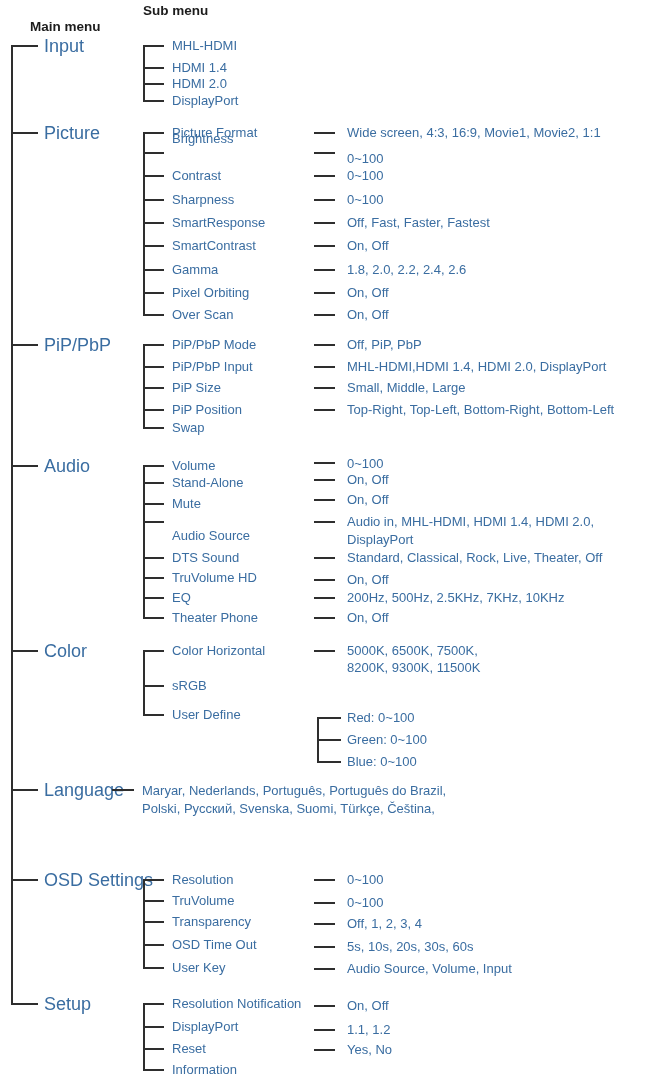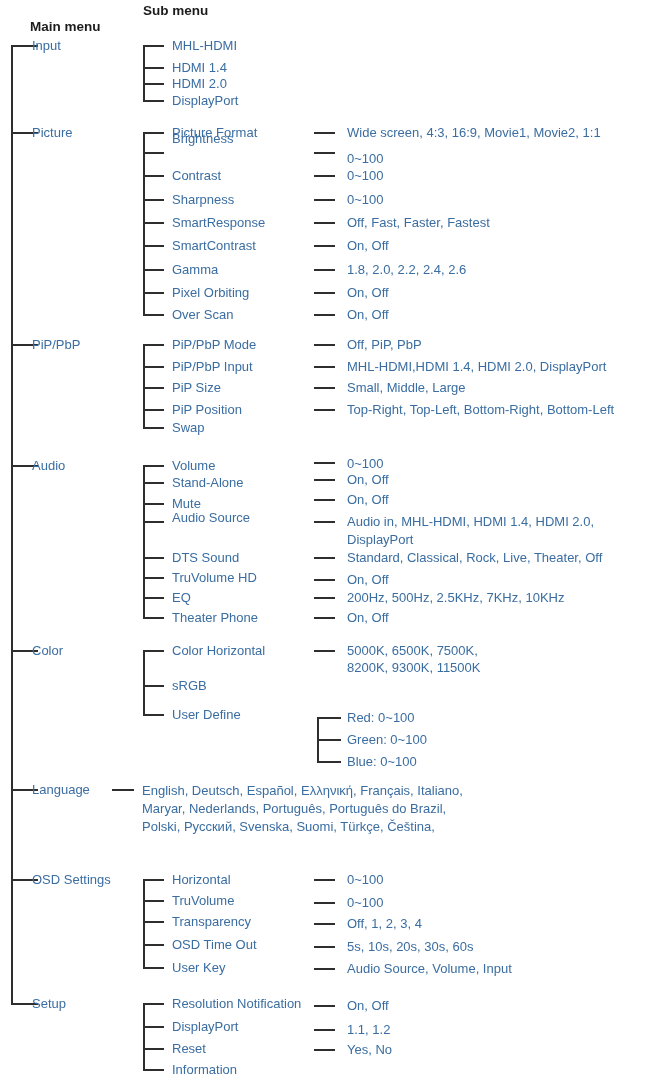--- a/index.html
+++ b/index.html
@@ -1,19 +1,19 @@
 <!DOCTYPE html>
 <html style="--blue: #3a6da1; --line: #2e2e2e; --ink: #1c1c1c;"><head>
 <meta charset="utf-8">
 <style>
   html,body{margin:0;padding:0;background:#ffffff;}
   body{width:646px;height:1086px;position:relative;font-family:"Liberation Sans",sans-serif;overflow:hidden;}
   .stage{position:absolute;inset:0;}
   .h{position:absolute;font-weight:bold;font-size:13.5px;color:var(--ink);line-height:16px;white-space:nowrap;}
-  .ml{position:absolute;left:32px;font-size:13px;color:var(--blue);line-height:16px;white-space:nowrap;}
+  .ml{position:absolute;left:44px;font-size:18px;color:var(--blue);line-height:16px;white-space:nowrap;}
   .sl{position:absolute;left:172px;font-size:13px;color:var(--blue);line-height:16px;white-space:nowrap;}
   .val{position:absolute;left:347px;font-size:13px;color:var(--blue);line-height:16px;white-space:nowrap;}
   .vline{position:absolute;width:1.5px;background:var(--line);}
   .hline{position:absolute;height:1.5px;background:var(--line);}
   .mt{left:11px;width:27px;}
   .st{left:143px;width:21px;}
   .vd{left:314px;width:21px;}
   .ld{left:112px;width:22px;}
   .rt{left:317px;width:24px;}
   .lang{position:absolute;left:142px;font-size:13px;color:var(--blue);line-height:18px;white-space:nowrap;}
@@ -130,21 +130,21 @@
   <span class="sl" style="top:475px">Stand-Alone</span>
   <div class="hline vd" style="top:479px"></div>
   <span class="val" style="top:472px">On, Off</span>
 
   <div class="hline st" style="top:503px"></div>
   <span class="sl" style="top:496px">Mute</span>
   <div class="hline vd" style="top:499px"></div>
   <span class="val" style="top:492px">On, Off</span>
 
   <div class="hline st" style="top:521px"></div>
-  <span class="sl" style="top:510px">Audio Source</span>
+  <span class="sl" style="top:528px">Audio Source</span>
   <div class="hline vd" style="top:521px"></div>
   <span class="val" style="top:514px">Audio in, MHL-HDMI, HDMI 1.4, HDMI 2.0,</span>
   <span class="val" style="top:532px">DisplayPort</span>
 
   <div class="hline st" style="top:557px"></div>
   <span class="sl" style="top:550px">DTS Sound</span>
   <div class="hline vd" style="top:557px"></div>
   <span class="val" style="top:550px">Standard, Classical, Rock, Live, Theater, Off</span>
 
   <div class="hline st" style="top:577px"></div>
@@ -183,31 +183,30 @@
   <span class="val" style="top:710px">Red: 0~100</span>
   <div class="hline rt" style="top:739px"></div>
   <span class="val" style="top:732px">Green: 0~100</span>
   <div class="hline rt" style="top:761px"></div>
   <span class="val" style="top:754px">Blue: 0~100</span>
 
   <div class="hline mt" style="top:789px"></div>
   <span class="ml" style="top:782px">Language</span>
   <div class="hline ld" style="top:789px"></div>
   <div class="lang" style="top:782px">
-    <div>English, Deutsch, Español, Ελληνική, Français, Italiano,</div>
     <div>Maryar, Nederlands, Português, Português do Brazil,</div>
     <div>Polski, Русский, Svenska, Suomi, Türkçe, Čeština,</div>
   </div>
 
   <div class="hline mt" style="top:879px"></div>
   <span class="ml" style="top:872px">OSD Settings</span>
   <div class="vline" style="left:143px;top:879px;height:90px"></div>
 
   <div class="hline st" style="top:879px"></div>
-  <span class="sl" style="top:872px">Horizontal</span>
+  <span class="sl" style="top:872px">Resolution</span>
   <div class="hline vd" style="top:879px"></div>
   <span class="val" style="top:872px">0~100</span>
 
   <div class="hline st" style="top:900px"></div>
   <span class="sl" style="top:893px">TruVolume</span>
   <div class="hline vd" style="top:902px"></div>
   <span class="val" style="top:895px">0~100</span>
 
   <div class="hline st" style="top:921px"></div>
   <span class="sl" style="top:914px">Transparency</span>

